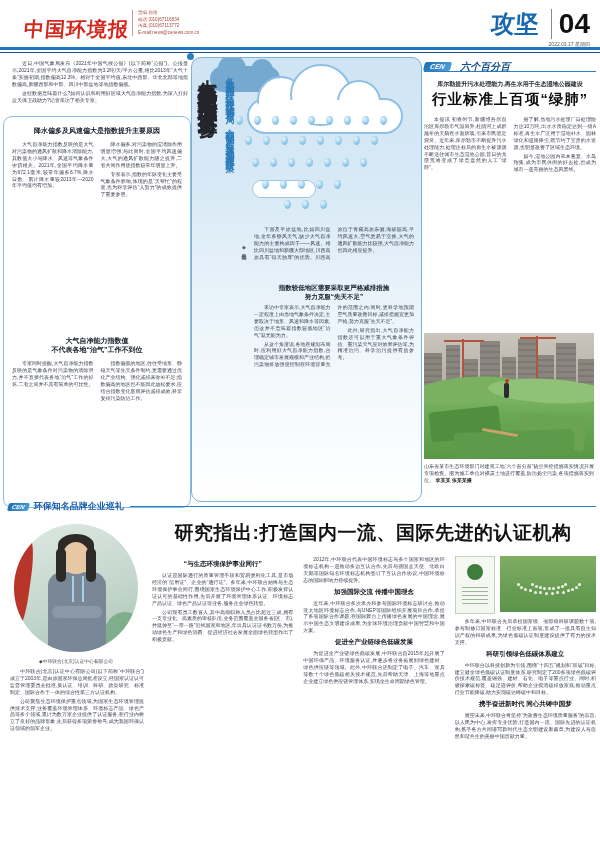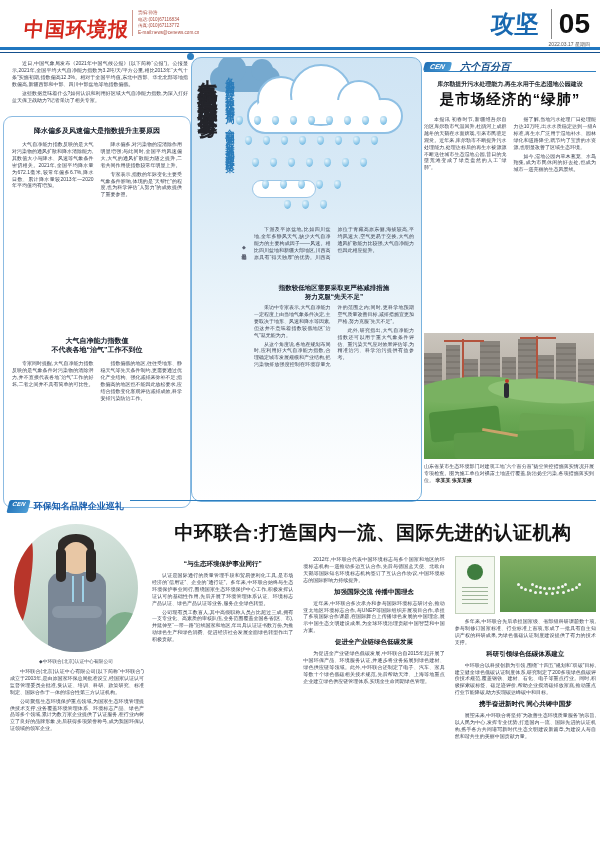--- a/index.html
+++ b/index.html
@@ -80,21 +80,21 @@
                border-radius:50%;transform:rotate(-4deg);}
   .tarp:after{content:"";position:absolute;right:-14px;top:-8px;width:120px;height:24px;background:#8fc276;
               border-radius:50%;transform:rotate(3deg);}
   .patch{position:absolute;border-radius:4px;}
   .person{position:absolute;left:80px;top:50px;width:5px;height:15px;background:#2b2b33;border-radius:2px;}
   .person:before{content:"";position:absolute;left:1px;top:-4px;width:4px;height:4px;border-radius:50%;background:#c0392b;}
   .plank{position:absolute;left:58px;top:98px;width:36px;height:3px;background:#c9a36a;transform:rotate(10deg);}
   .photo-caption{position:absolute;left:424px;top:463px;width:170px;}
   .credit{font-weight:bold;color:#222;}
   
-  .brand-head{position:absolute;left:8px;top:500px;width:588px;height:13px;display:flex;}
+  .brand-head{position:absolute;left:8px;top:500px;width:588px;height:13px;display:flex;align-items:center;}
   .cen-box.small{font-size:6px;padding:1px 4px;}
   .brand-label{font-size:9px;font-weight:900;color:#1b5fae;margin:0 6px 0 5px;white-space:nowrap;}
   .brand-rule{flex:1;border-top:1px solid #2e7fc0;}
   .brand-headline{position:absolute;left:150px;top:520px;width:446px;text-align:center;font-size:19px;
                   font-weight:900;color:#121212;letter-spacing:0.5px;}
   
   .portrait{position:absolute;left:14px;top:524px;width:124px;height:128px;border-radius:50%;overflow:hidden;
             background:linear-gradient(160deg,#dde9e4 0%,#c2d5cb 60%,#a9c4b6 100%);}
   .flag{position:absolute;left:-6px;top:10px;width:22px;height:100px;background:#b8352a;border-radius:40%;transform:rotate(8deg);}
   .plant{position:absolute;right:-8px;bottom:-6px;width:42px;height:46px;background:#7fae8c;border-radius:50%;}
@@ -127,21 +127,21 @@
   <div class="masthead">
     <div class="logo">中国环境报</div>
     <div class="contact">
       <div>责编:孙浩</div>
       <div>电话:(010)67116834</div>
       <div>传真:(010)67113772</div>
       <div>E-mail:news@cenews.com.cn</div>
     </div>
     <div class="head-right">
       <span class="sec-name">攻坚</span>
-      <span class="page-num">05</span>
+      <span class="page-num">04</span>
       <div class="date-line">2022.03.17 星期四</div>
     </div>
   </div>
   <div class="rule-thick"></div>
   <div class="rule-thin"></div>
 
   <div class="left-intro tiny">
       <p class="para">近日,中国气象局发布《2021年中国气候公报》(以下简称“公报”)。公报显示,2021年,全国平均大气自净能力指数为3.2吨/天/平方公里,相比2013年“大气十条”实施初期,指数偏高12.3%。相对于全国平均值,东北中西部、华北北部等地指数偏高,新疆西部和中部、四川中部盆地等地指数偏低。</p>
       <p class="para">这些数据意味着什么?如何认识和利用好区域大气自净能力指数,为深入打好蓝天保卫战助力?记者采访了相关专家。</p>
     </div>
@@ -219,21 +219,21 @@
         <p class="para">从这个角度说,各地在规划布局时,应利用好大气自净能力指数,合理确定城市发展规模和产业结构,把污染物排放强度控制在环境容量允许的范围之内;同时,更科学地预期空气质量改善目标,减排措施宜更加严格,努力克服“先天不足”。</p>
         <p class="para">此外,研究指出,大气自净能力指数还可以用于重大气象条件评估、重污染天气应对效果评估等,为精准治污、科学治污提供有益参考。</p>
       </div>
   </div>
 
   <div class="brief-head">
     <span class="cen-box">CEN</span>
     <span class="brief-label">六个百分百</span>
   </div>
   <div class="brief-kicker">库尔勒提升污水处理能力,再生水用于生态湿地公园建设</div>
-  <div class="brief-headline">是市场经济的“绿肺”</div>
+  <div class="brief-headline">行业标准上百项“绿肺”</div>
   <div class="brief-body tiny cols2">
       <p class="para">本报讯 初春时节,新疆维吾尔自治区库尔勒市气温回升,杜鹃河上成群越冬的天鹅在水面嬉戏,引来市民驻足观赏。近年来,库尔勒市不断提升污水处理能力,处理达标后的再生水被源源不断送往城市生态湿地公园,昔日的戈壁荒滩变成了绿意盎然的人工“绿肺”。</p>
       <p class="para">据了解,当地污水处理厂日处理能力达10万吨,出水水质稳定达到一级A标准,再生水广泛用于湿地补水、园林绿化和道路降尘,既节约了宝贵的水资源,也明显改善了区域生态环境。</p>
       <p class="para">如今,湿地公园内草木葱茏、水鸟翔集,成为市民休闲的好去处,也成为城市一道亮丽的生态风景线。</p>
     </div>
 
   <div class="photo">
     <div id="skyline">
         <div class="bld" style="left: 0px; top: 20px; width: 18px; height: 44px;"></div>
         <div class="bld" style="left: 22px; top: 12px; width: 14px; height: 54px;"></div>
@@ -260,21 +260,21 @@
   <div class="photo-caption tiny">
     <span>山东省某市生态环境部门对建筑工地“六个百分百”扬尘管控措施落实情况开展专项检查。图为施工单位对裸露土地进行覆盖,防治扬尘污染,各项措施落实到位。</span>
     <span class="credit">李某某 张某某摄</span>
   </div>
 
   <div class="brand-head">
     <span class="cen-box small">CEN</span>
     <span class="brand-label">环保知名品牌企业巡礼</span>
     <span class="brand-rule"></span>
   </div>
-  <div class="brand-headline">中环联合:打造国内一流、国际先进的认证机构</div>
+  <div class="brand-headline">研究指出:打造国内一流、国际先进的认证机构</div>
 
   <div class="portrait">
     <div class="flag"></div>
     <div class="plant"></div>
     <div class="p-body"></div>
     <div class="p-arms"></div>
     <div class="p-hair"></div>
     <div class="p-head"></div>
     <div class="p-hair2"></div>
     <div class="p-hair3"></div>

